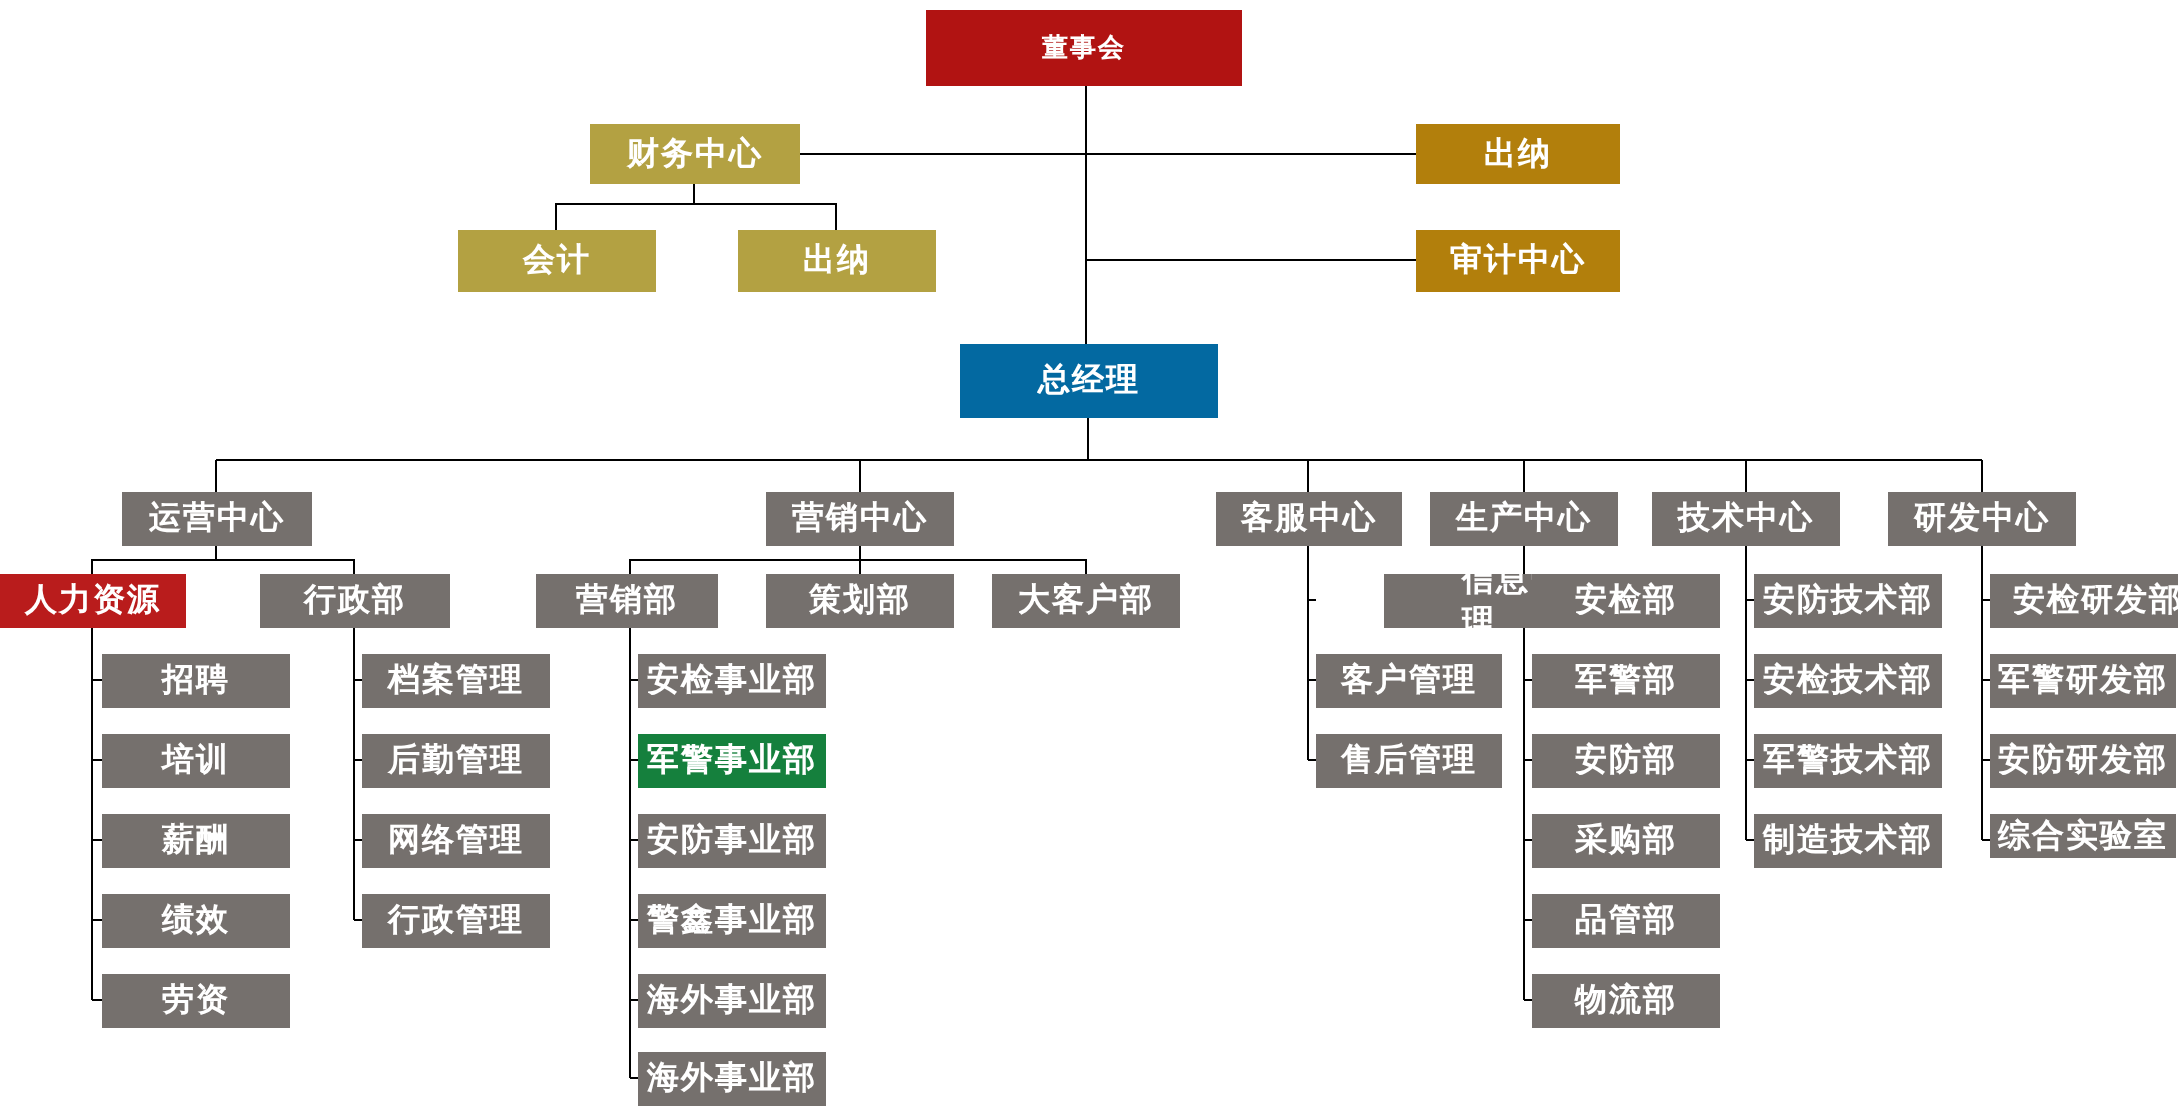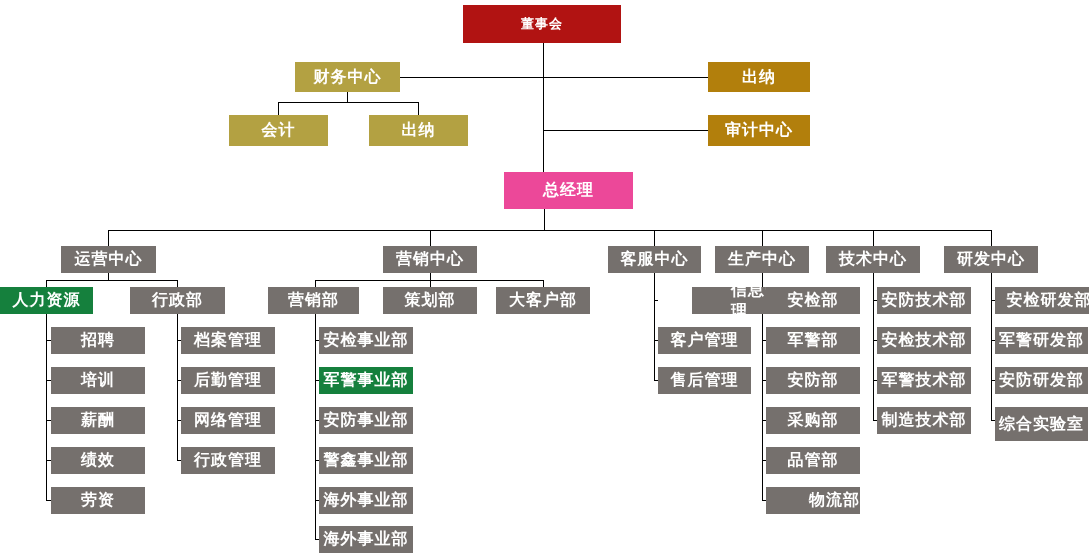--- a/index.html
+++ b/index.html
@@ -98,42 +98,42 @@
       </div>
       <div class="node role-finance" style="left: 369px; top: 115px; width: 99px; height: 31px; background: rgb(179, 161, 66);">
         <span>出纳</span>
       </div>
       <div class="node role-gold" style="left: 708px; top: 62px; width: 102px; height: 30px; background: rgb(178, 127, 12);">
         <span>出纳</span>
       </div>
       <div class="node role-gold" style="left: 708px; top: 115px; width: 102px; height: 31px; background: rgb(178, 127, 12);">
         <span>审计中心</span>
       </div>
-      <div class="node role-executive" style="left: 480px; top: 172px; width: 129px; height: 37px; background: #ec4899; margin-left: 24px;">
+      <div class="node role-executive" style="left: 480px; top: 172px; width: 129px; height: 37px; background: #0369a1;">
         <span>总经理</span>
       </div>
       <div class="node role-dept" style="left: 61px; top: 246px; width: 95px; height: 27px; background: rgb(117, 112, 109);">
         <span>运营中心</span>
       </div>
       <div class="node role-dept" style="left: 383px; top: 246px; width: 94px; height: 27px; background: rgb(117, 112, 109);">
         <span>营销中心</span>
       </div>
       <div class="node role-dept" style="left: 608px; top: 246px; width: 93px; height: 27px; background: rgb(117, 112, 109);">
         <span>客服中心</span>
       </div>
       <div class="node role-dept" style="left: 715px; top: 246px; width: 94px; height: 27px; background: rgb(117, 112, 109);">
         <span>生产中心</span>
       </div>
       <div class="node role-dept" style="left: 826px; top: 246px; width: 94px; height: 27px; background: rgb(117, 112, 109);">
         <span>技术中心</span>
       </div>
       <div class="node role-dept" style="left: 944px; top: 246px; width: 94px; height: 27px; background: rgb(117, 112, 109);">
         <span>研发中心</span>
       </div>
-      <div class="node role-dept" style="left: 0px; top: 287px; width: 93px; height: 27px; background: #15803d;">
+      <div class="node role-dept" style="left: 0px; top: 287px; width: 93px; height: 27px; background: #b91c1c;">
         <span>人力资源</span>
       </div>
       <div class="node role-dept" style="left: 130px; top: 287px; width: 95px; height: 27px; background: rgb(117, 112, 109);">
         <span>行政部</span>
       </div>
       <div class="node role-dept" style="left: 268px; top: 287px; width: 91px; height: 27px; background: rgb(117, 112, 109);">
         <span>营销部</span>
       </div>
       <div class="node role-dept" style="left: 383px; top: 287px; width: 94px; height: 27px; background: rgb(117, 112, 109);">
         <span>策划部</span>
@@ -158,21 +158,21 @@
       </div>
       <div class="node role-dept" style="left: 766px; top: 367px; width: 94px; height: 27px; background: rgb(117, 112, 109);">
         <span>安防部</span>
       </div>
       <div class="node role-dept" style="left: 766px; top: 407px; width: 94px; height: 27px; background: rgb(117, 112, 109);">
         <span>采购部</span>
       </div>
       <div class="node role-dept" style="left: 766px; top: 447px; width: 94px; height: 27px; background: rgb(117, 112, 109);">
         <span>品管部</span>
       </div>
-      <div class="node role-dept" style="left: 766px; top: 487px; width: 94px; height: 27px; background: rgb(117, 112, 109); justify-content: flex-end;">
+      <div class="node role-dept" style="left: 766px; top: 487px; width: 94px; height: 27px; background: rgb(117, 112, 109);">
         <span>物流部</span>
       </div>
       <div class="node role-dept" style="left: 877px; top: 287px; width: 94px; height: 27px; background: rgb(117, 112, 109);">
         <span>安防技术部</span>
       </div>
       <div class="node role-dept" style="left: 877px; top: 327px; width: 94px; height: 27px; background: rgb(117, 112, 109);">
         <span>安检技术部</span>
       </div>
       <div class="node role-dept" style="left: 877px; top: 367px; width: 94px; height: 27px; background: rgb(117, 112, 109);">
         <span>军警技术部</span>
@@ -182,21 +182,21 @@
       </div>
       <div class="node role-dept" style="left: 995px; top: 287px; width: 108px; height: 27px; background: rgb(117, 112, 109);">
         <span>安检研发部</span>
       </div>
       <div class="node role-dept" style="left: 995px; top: 327px; width: 93px; height: 27px; background: rgb(117, 112, 109);">
         <span>军警研发部</span>
       </div>
       <div class="node role-dept" style="left: 995px; top: 367px; width: 93px; height: 27px; background: rgb(117, 112, 109);">
         <span>安防研发部</span>
       </div>
-      <div class="node role-dept" style="left: 995px; top: 407px; width: 93px; height: 34px; background: rgb(117, 112, 109);">
+      <div class="node role-dept" style="left: 995px; top: 407px; width: 93px; height: 22px; background: rgb(117, 112, 109);">
         <span>综合实验室</span>
       </div>
       <div class="node role-dept" style="left: 51px; top: 327px; width: 94px; height: 27px; background: rgb(117, 112, 109);">
         <span>招聘</span>
       </div>
       <div class="node role-dept" style="left: 51px; top: 367px; width: 94px; height: 27px; background: rgb(117, 112, 109);">
         <span>培训</span>
       </div>
       <div class="node role-dept" style="left: 51px; top: 407px; width: 94px; height: 27px; background: rgb(117, 112, 109);">
         <span>薪酬</span>

